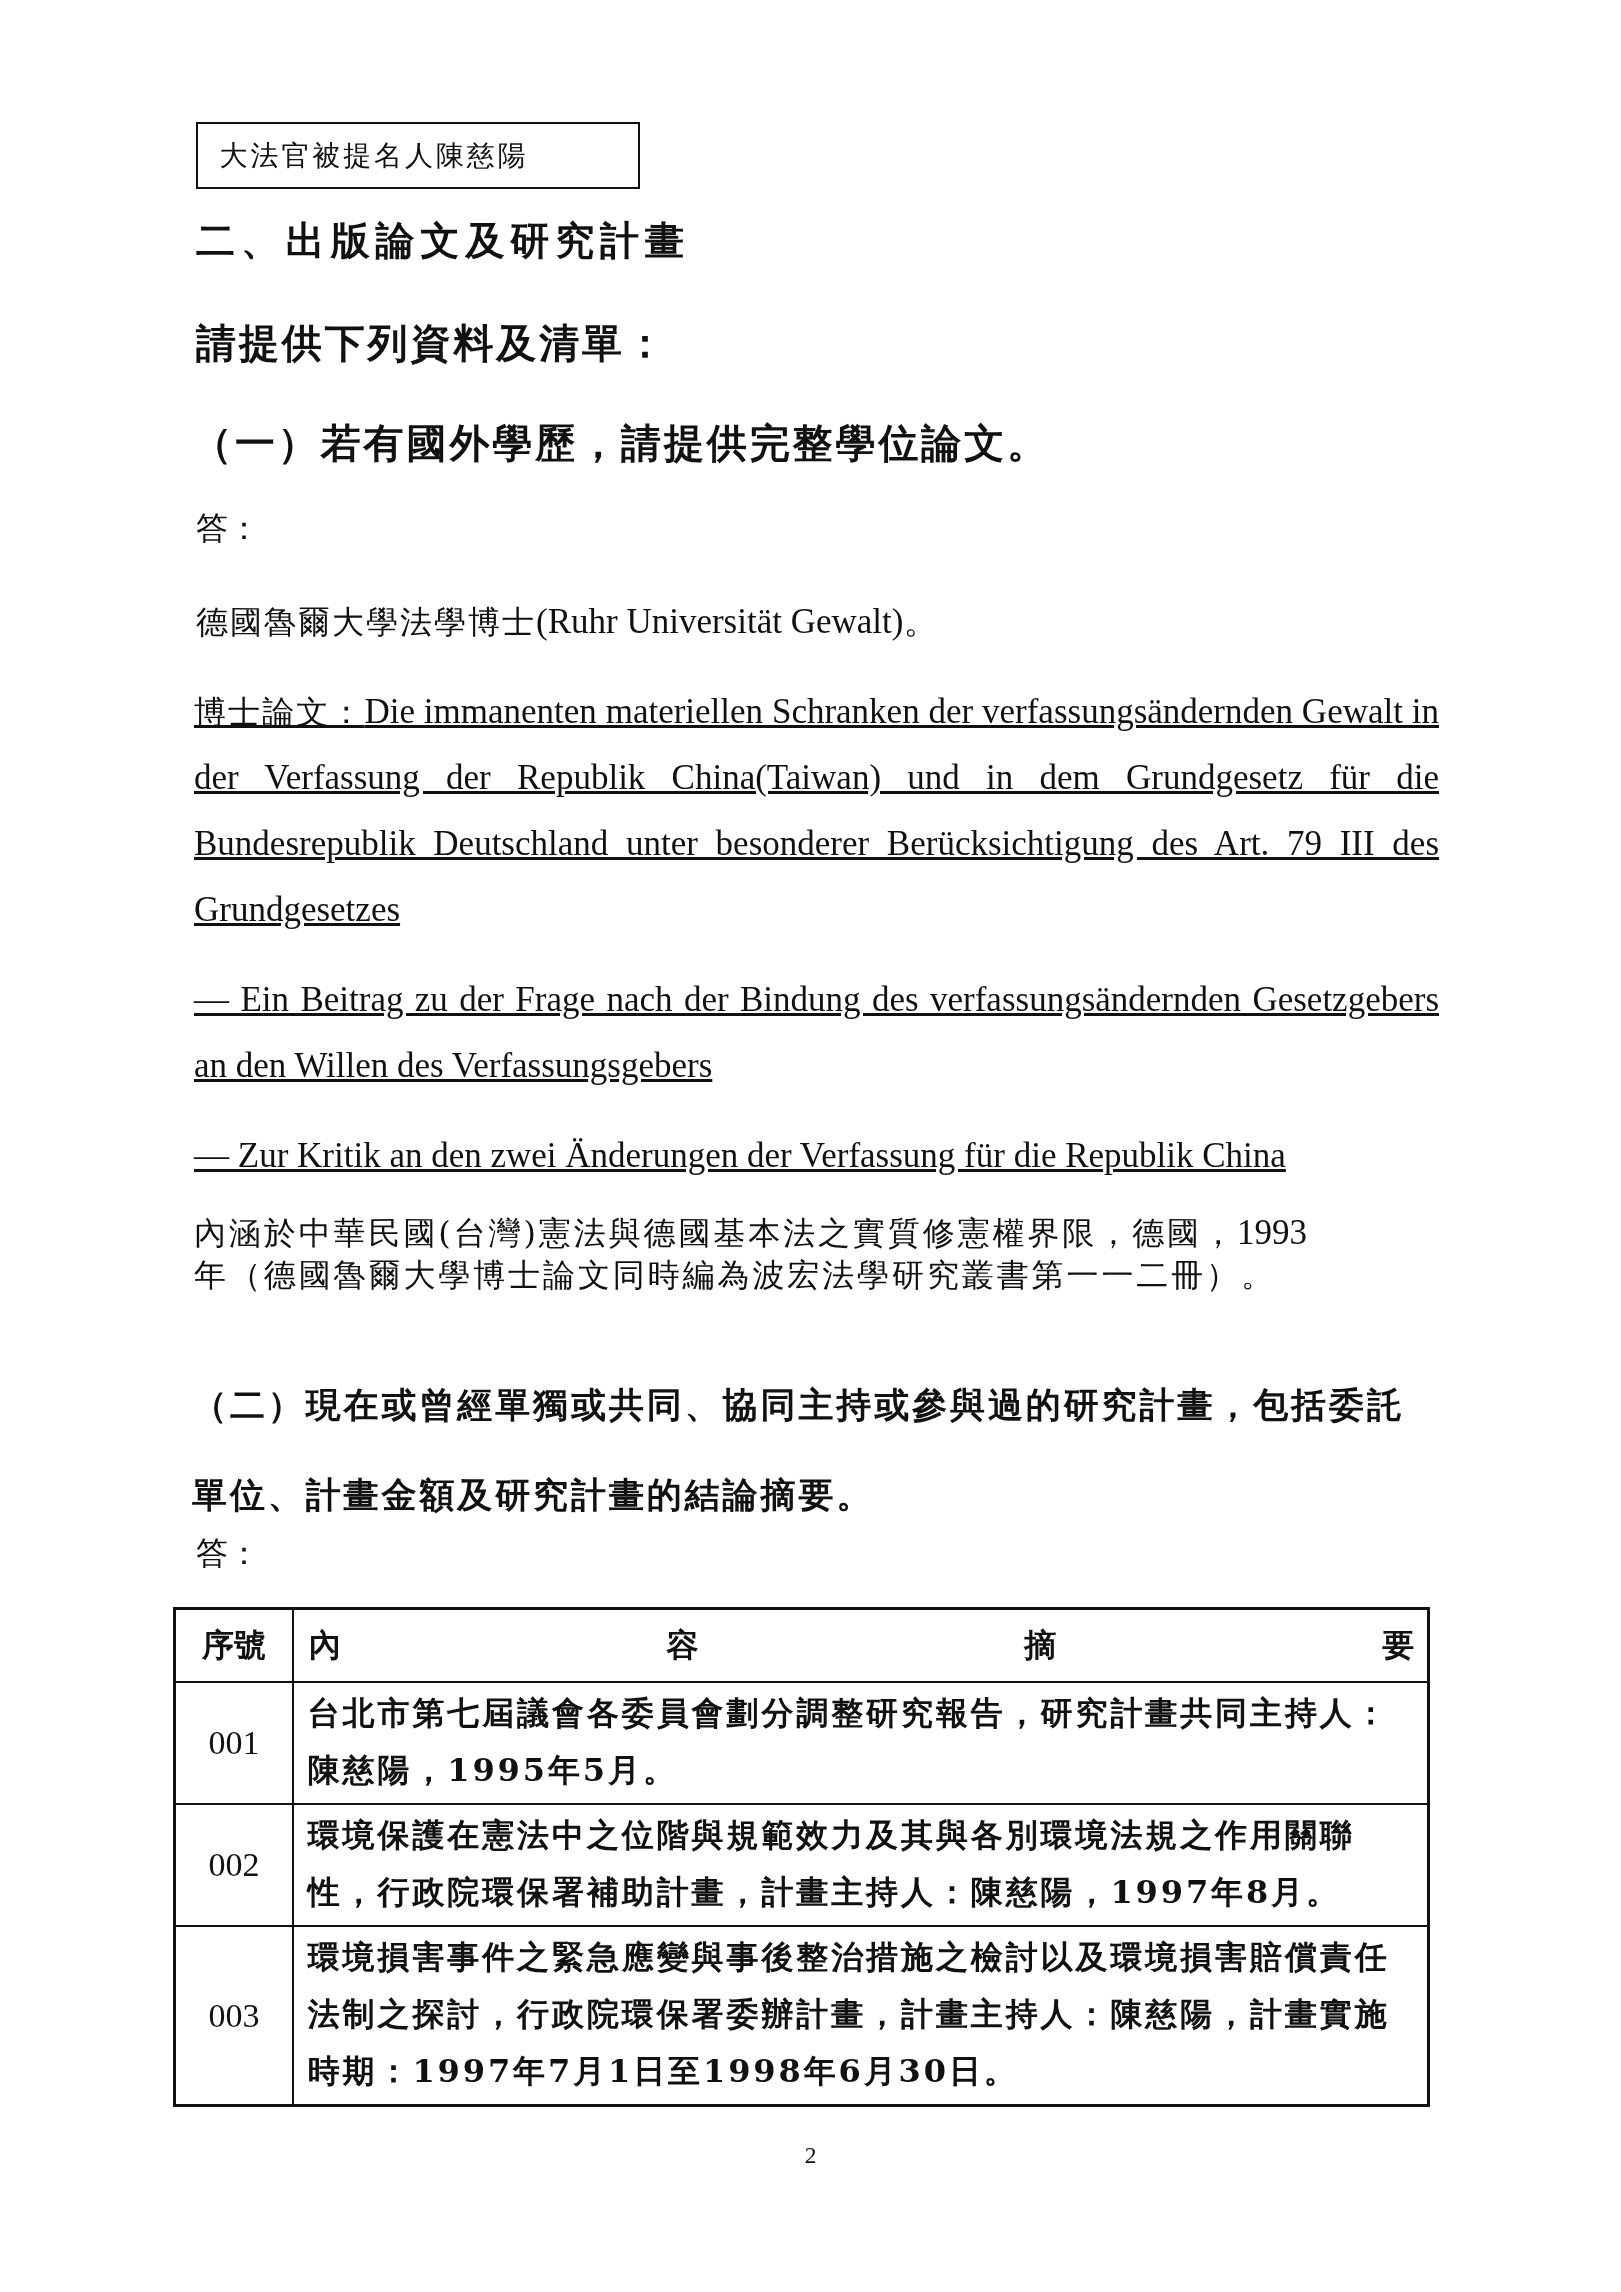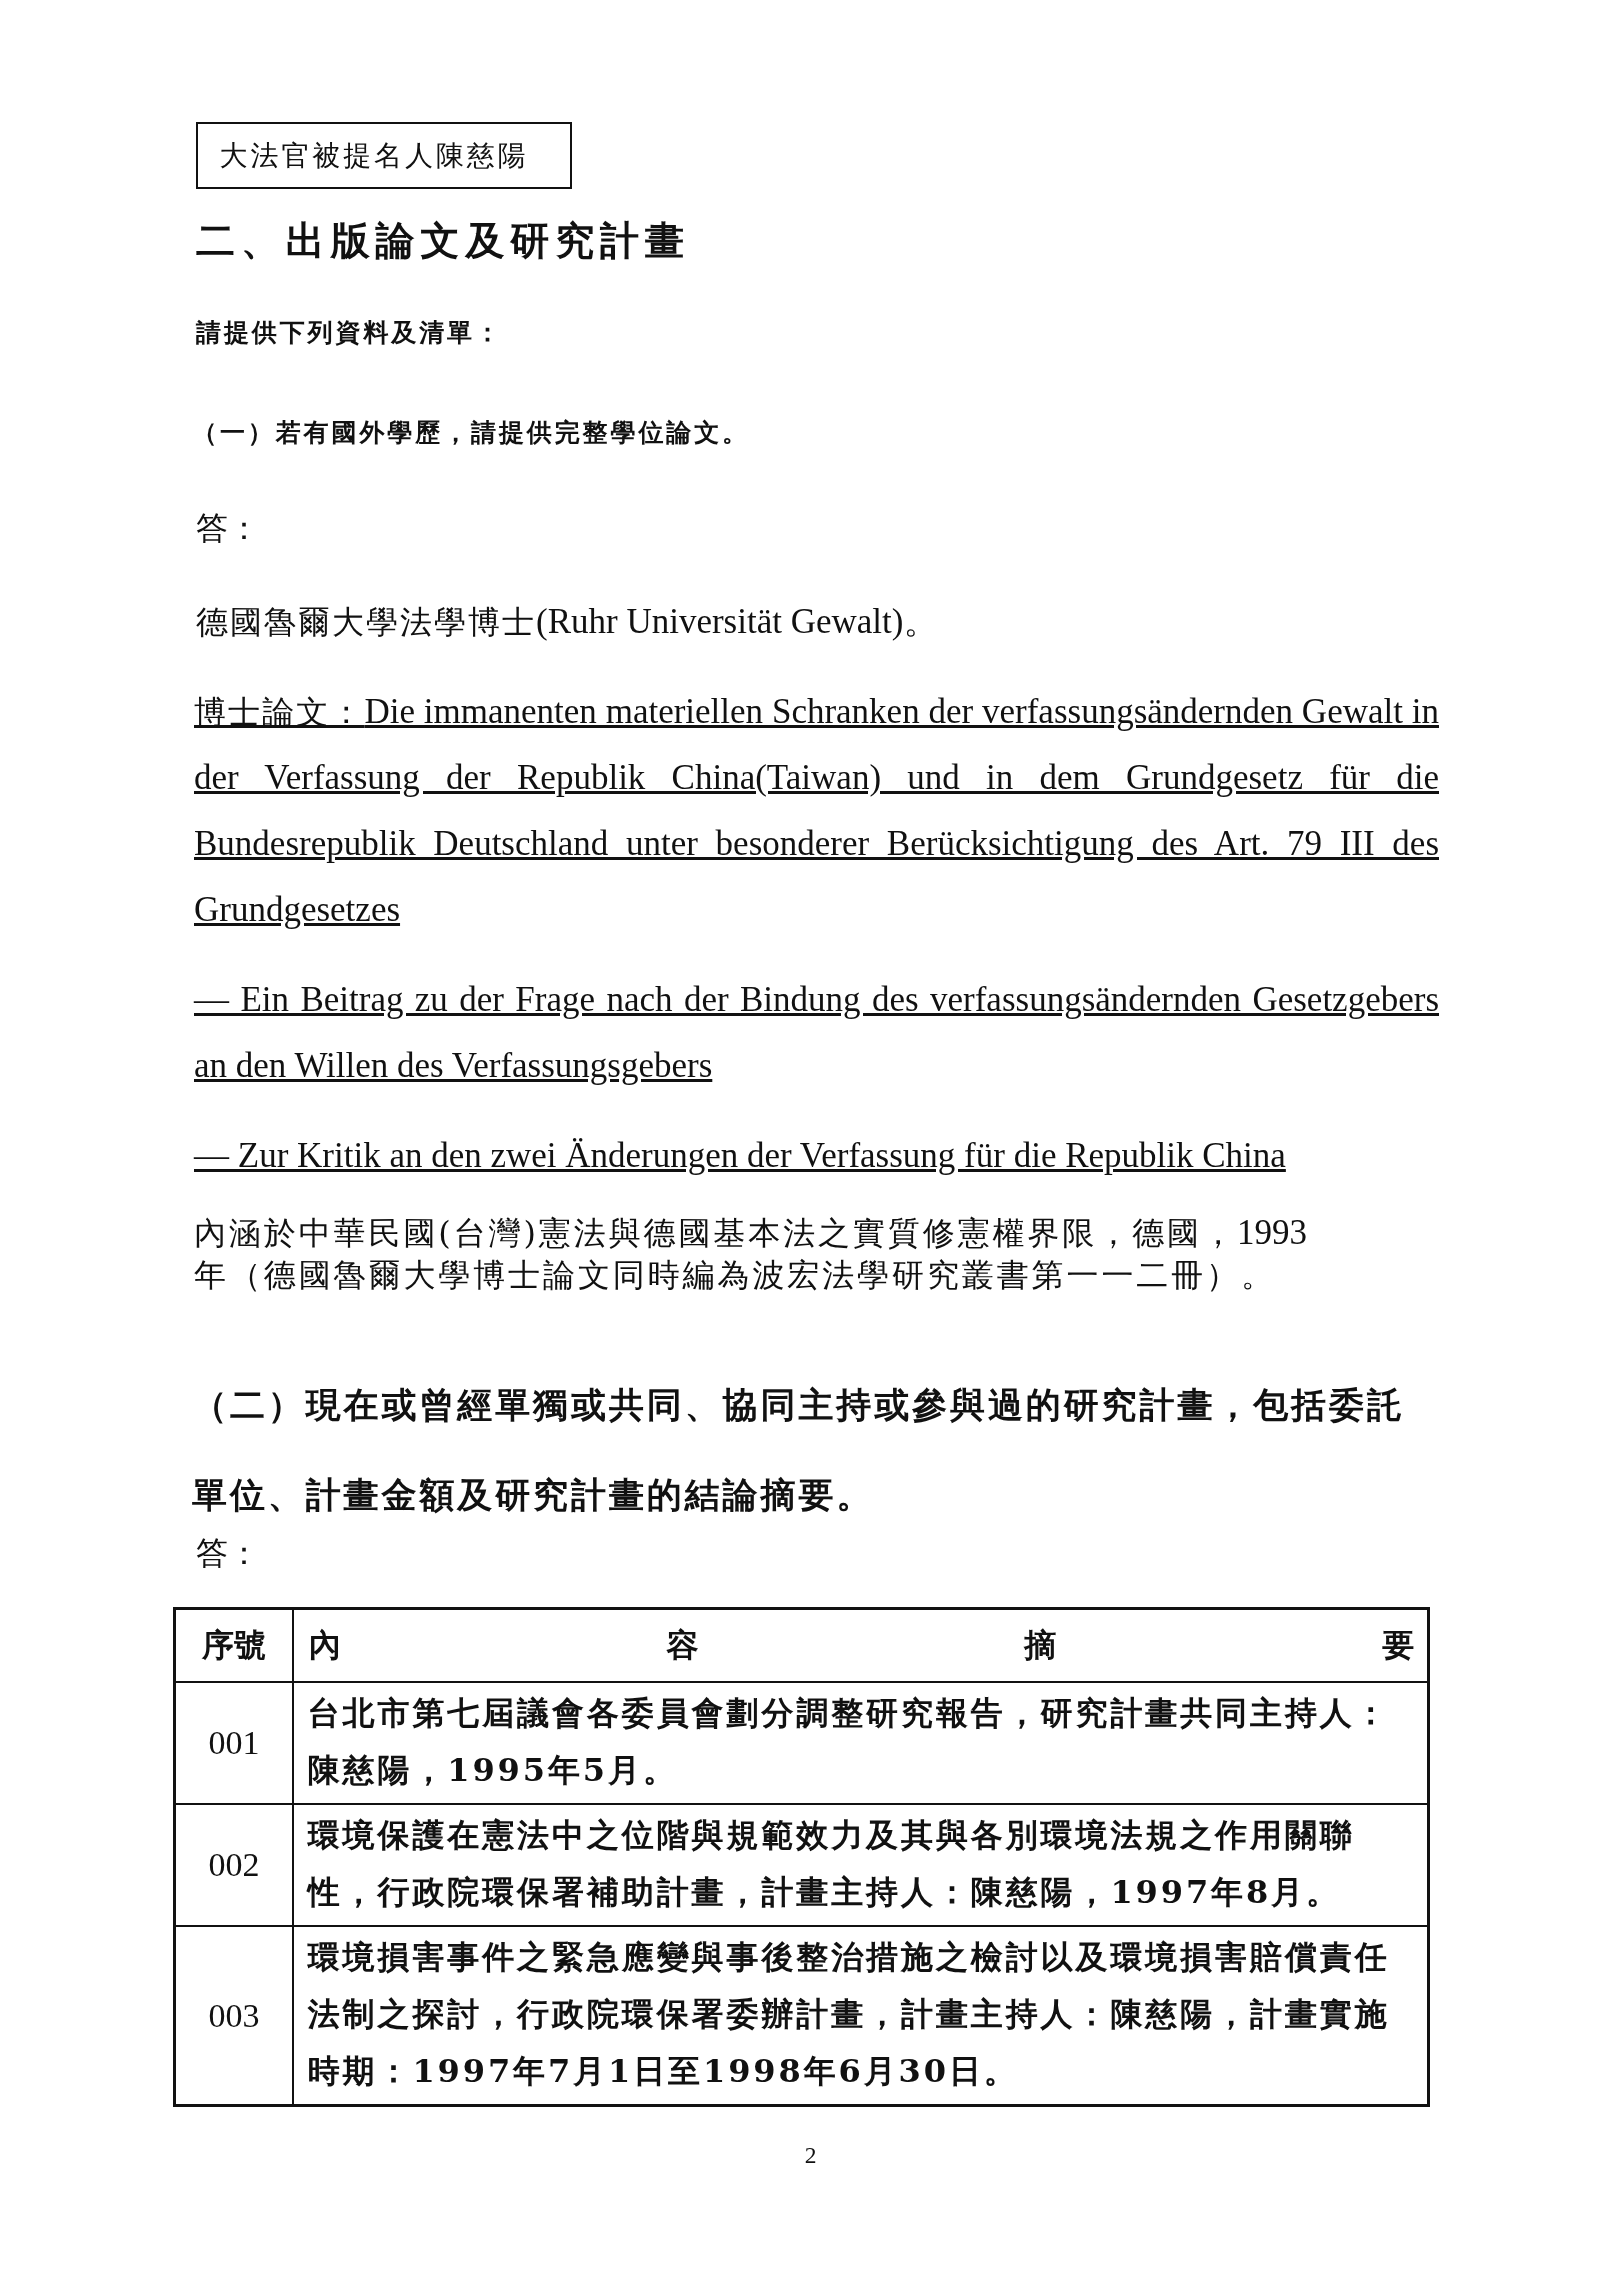--- a/index.html
+++ b/index.html
@@ -3,29 +3,29 @@
 <meta charset="utf-8">
 <style>
   html, body { margin: 0; padding: 0; background: #ffffff; }
   body {
     width: 1621px; height: 2293px; position: relative; overflow: hidden;
     font-family: "DejaVu Serif", "Liberation Serif", serif;
     color: #111111;
   }
   .abs { position: absolute; }
   .nominee-box {
-    left: 196px; top: 122px; width: 376px; height: 67px;
+    left: 196px; top: 122px; width: 444px; height: 67px;
     border: 2.9px solid #111; box-sizing: border-box;
     display: flex; align-items: center; padding-left: 21.6px;
     font-size: 28px; letter-spacing: 2.9px;
   }
   .section-title {
     left: 196px; top: 214px; font-size: 39px; font-weight: bold; letter-spacing: 5.9px;
   }
-  .bold-line { font-weight: bold; font-size: 25px; letter-spacing: 2.9px; left: 196px; }
+  .bold-line { font-weight: bold; font-size: 40px; letter-spacing: 2.9px; left: 196px; }
   .plain { font-size: 32px; left: 196px; }
   .latin { font-family: "Liberation Serif", "DejaVu Serif", serif; font-size: 35px; }
   .para {
     left: 194px; width: 1245px; font-size: 35px; line-height: 66px;
     text-align: justify; text-align-last: left;
     font-family: "Liberation Serif", "DejaVu Serif", serif;
     text-decoration: underline;
   }
   .para .cjk { font-family: "DejaVu Serif", serif; font-size: 32px; letter-spacing: 2px; }
   .cjk-para {

